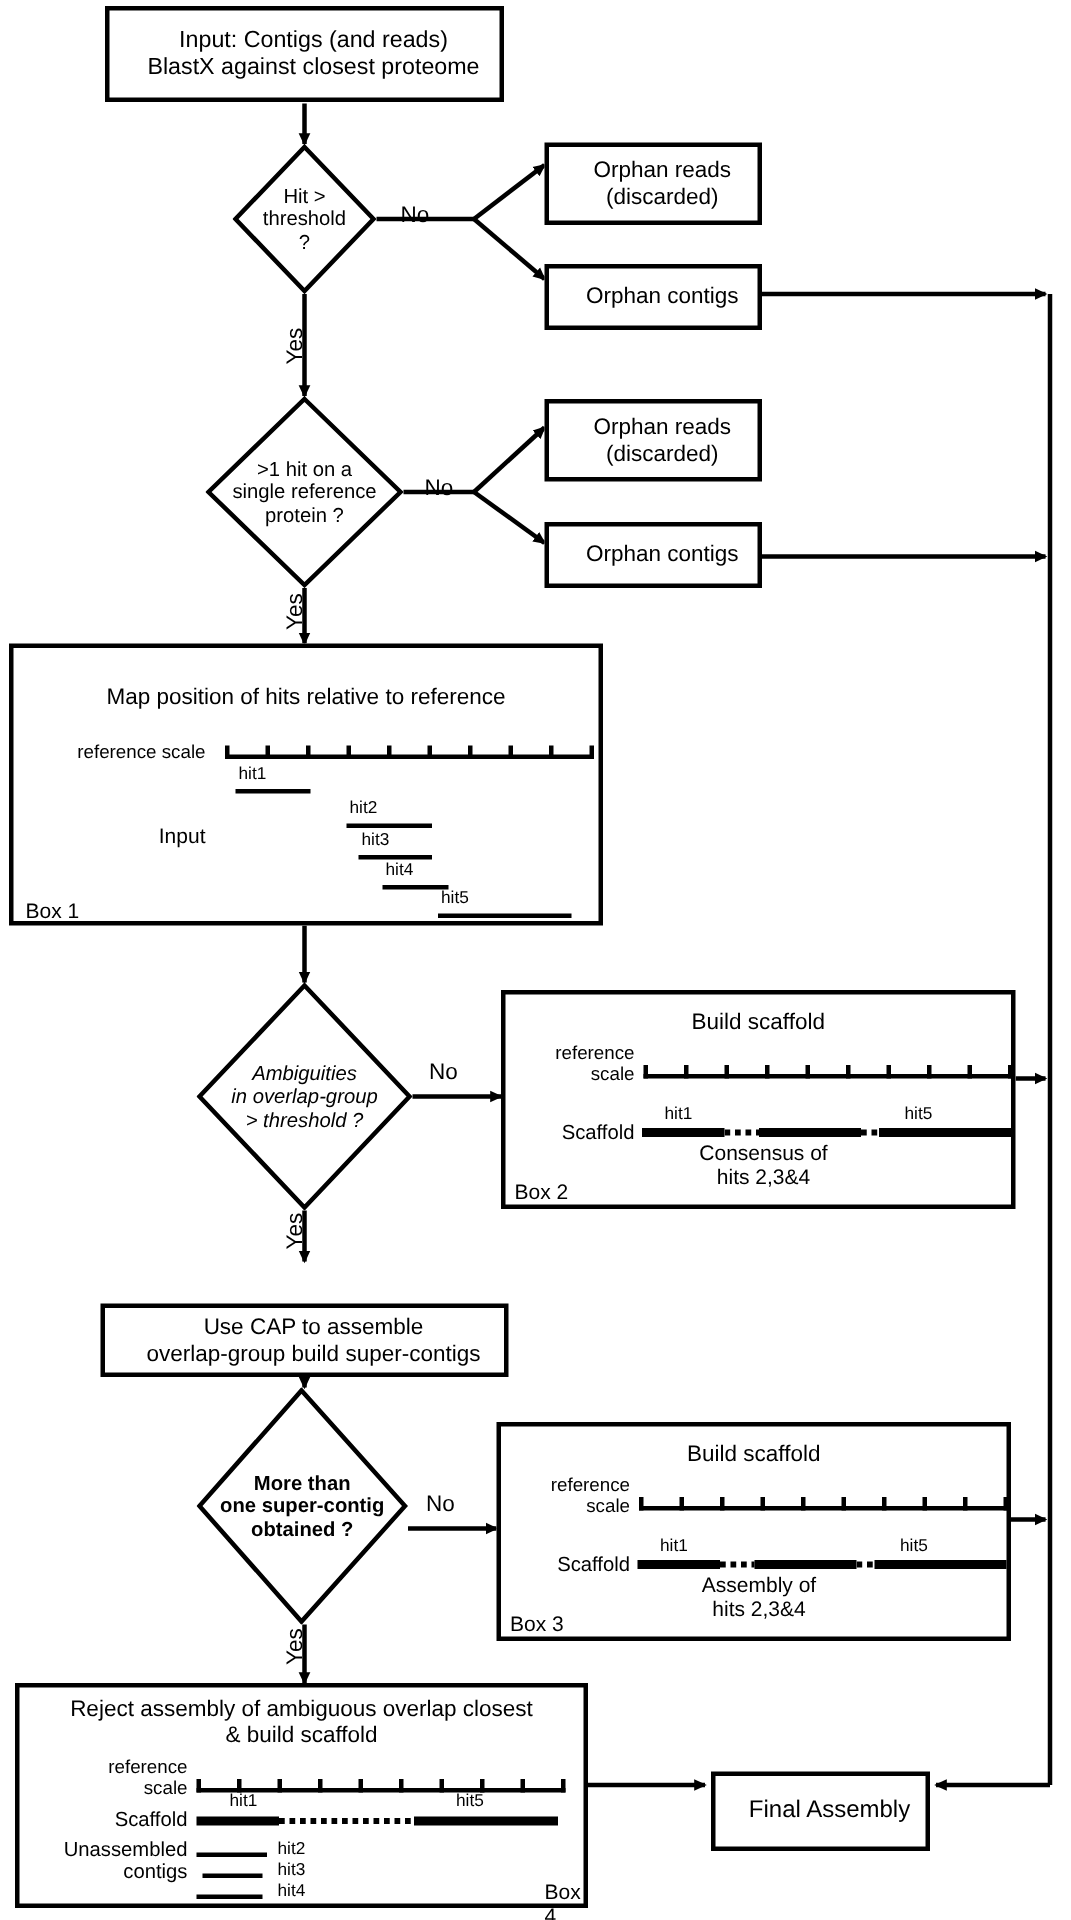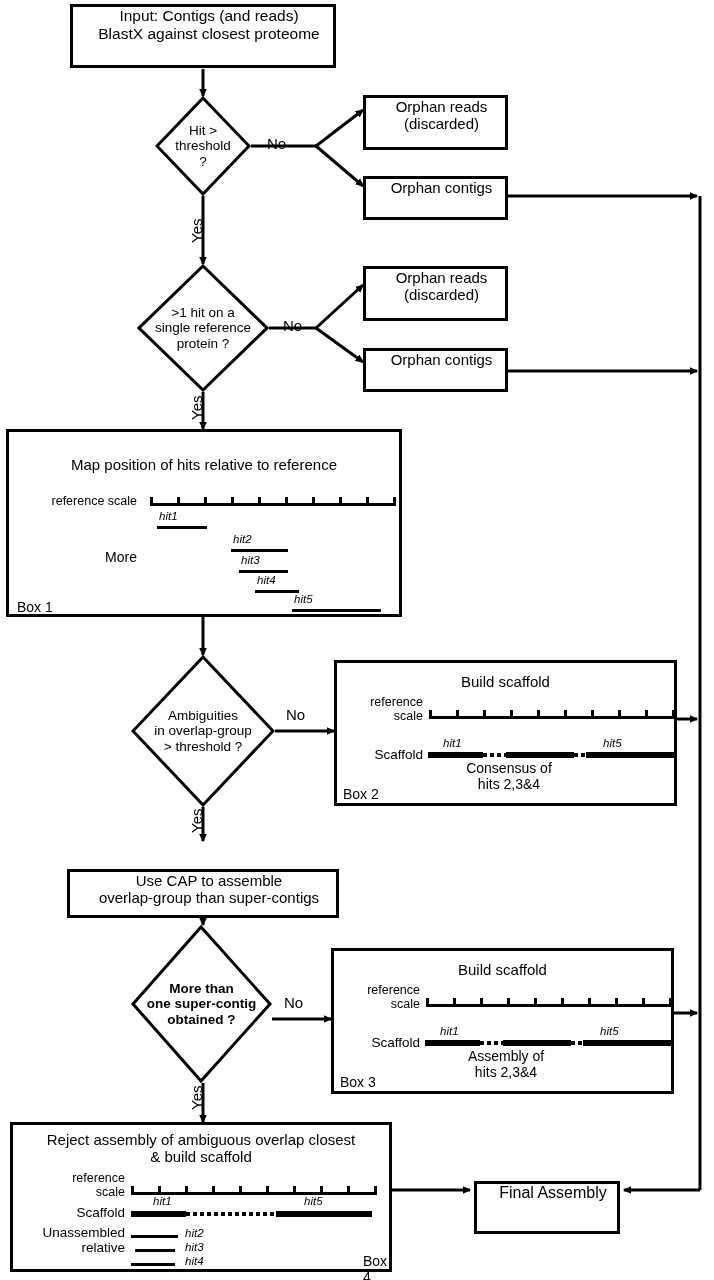--- a/index.html
+++ b/index.html
@@ -1,37 +1,37 @@
 <!DOCTYPE html>
 <html><head>
 <meta charset="utf-8">
 <style>
   html,body{margin:0;padding:0;background:#ffffff;}
   body{font-family:"Liberation Sans", sans-serif;color:#000;}
   #stage{position:relative;width:714px;height:1280px;background:#fff;overflow:hidden;}
 
   
   .box{position:absolute;border:3px solid #000;background:#fff;box-sizing:border-box;
-       display:flex;align-items:flex-start;justify-content:center;text-align:center;line-height:1.15;padding-left:12px;}
+       display:flex;align-items:center;justify-content:center;text-align:center;line-height:1.15;padding-left:12px;}
   .bigbox{position:absolute;border:3px solid #000;background:#fff;box-sizing:border-box;}
   .diamond{position:absolute;}
   .diamond svg{position:absolute;left:0;top:0;}
   .dlabel{position:absolute;left:0;top:0;width:100%;height:100%;
           display:flex;align-items:center;justify-content:center;text-align:center;
           line-height:1.12;pointer-events:none;}
   .lbl{position:absolute;white-space:nowrap;}
   .yeslbl{position:absolute;white-space:nowrap;transform:rotate(-90deg);transform-origin:left top;}
   svg.arrowlayer{position:absolute;left:0;top:0;width:714px;height:1280px;pointer-events:none;}
 
   
   .scale{position:absolute;}
   .scale .axis{position:absolute;left:0;bottom:0;height:3px;width:100%;background:#000;}
   .scale .tick{position:absolute;bottom:0;width:3px;height:9px;background:#000;}
   .hitbar{position:absolute;height:3px;background:#000;}
-  .hitlabel{position:absolute;white-space:nowrap;font-style:italic;}
+  .hitlabel{position:absolute;white-space:nowrap;}
   .thickbar{position:absolute;height:6px;background:#000;}
   .dotbar{position:absolute;height:4px;
           background-image:linear-gradient(to right,#000 55%,rgba(0,0,0,0) 0%);
           background-size:7px 4px;background-repeat:repeat-x;}
   .boxtag{position:absolute;}
   .boxtitle{position:absolute;width:100%;text-align:center;}
   .rowlabel{position:absolute;text-align:right;line-height:1.1;}
   .centertext{position:absolute;width:100%;text-align:center;line-height:1.15;}
 </style>
 </head>
@@ -161,41 +161,41 @@
       <div class="tick" style="left:54px;"></div>
         <div class="tick" style="left:81px;"></div>
       <div class="tick" style="left:108px;"></div>
         <div class="tick" style="left:135px;"></div>
       <div class="tick" style="left:162px;"></div>
         <div class="tick" style="left:189px;"></div>
       <div class="tick" style="left:216px;"></div>
         <div class="tick" style="left:243px;"></div>
     </div>
 
-    <div class="rowlabel" style="left:40px;top:118px;width:88px;font-size:14px;">More</div>
+    <div class="rowlabel" style="left:40px;top:118px;width:88px;font-size:14px;">Input</div>
 
     <div class="hitlabel" style="left:150px;top:78px;font-size:11.5px;">hit1</div>
     <div class="hitbar" style="left:148px;top:94px;width:50px;"></div>
 
     <div class="hitlabel" style="left:224px;top:101px;font-size:11.5px;">hit2</div>
     <div class="hitbar" style="left:222px;top:117px;width:57px;"></div>
 
     <div class="hitlabel" style="left:232px;top:122px;font-size:11.5px;">hit3</div>
     <div class="hitbar" style="left:230px;top:138px;width:49px;"></div>
 
     <div class="hitlabel" style="left:248px;top:142px;font-size:11.5px;">hit4</div>
     <div class="hitbar" style="left:246px;top:158px;width:44px;"></div>
 
     <div class="hitlabel" style="left:285px;top:161px;font-size:11.5px;">hit5</div>
     <div class="hitbar" style="left:283px;top:177px;width:89px;"></div>
 
     <div class="boxtag" style="left:8px;top:167px;font-size:14px;">Box 1</div>
   </div>
 
-  <div class="diamond" style="left:131px;top:655px;width:144px;height:152px;">
+  <div class="diamond" style="left:131px;top:655px;width:144px;height:152px;font-style:italic;">
     <svg width="144" height="152" viewBox="0 0 144 152">
       <polygon points="72,2 142,76 72,150 2,76" fill="#fff" stroke="#000" stroke-width="3"></polygon>
     </svg>
     <div class="dlabel" style="font-size:13.5px;">
       <div>
         <div>Ambiguities</div>
         <div>in overlap-group</div>
         <div>&gt; threshold ?</div>
       </div>
     </div>
@@ -240,21 +240,21 @@
       <div>Consensus of</div>
       <div>hits 2,3&amp;4</div>
     </div>
 
     <div class="boxtag" style="left:6px;top:123px;font-size:14px;">Box 2</div>
   </div>
 
   <div class="box" style="left:67px;top:841px;width:272px;height:49px;font-size:15px;margin-top:28px;">
     <div>
       <div>Use CAP to assemble</div>
-      <div>overlap-group than super-contigs</div>
+      <div>overlap-group build super-contigs</div>
     </div>
   </div>
 
   <div class="diamond" style="left:131px;top:925px;width:141px;height:158px;font-weight:bold;">
     <svg width="141" height="158" viewBox="0 0 141 158">
       <polygon points="70,2 139,79 70,156 2,79" fill="#fff" stroke="#000" stroke-width="3"></polygon>
     </svg>
     <div class="dlabel" style="font-size:13.5px;">
       <div>
         <div>More than</div>
@@ -336,21 +336,21 @@
 
     <div class="hitlabel" style="left:140px;top:70px;font-size:11.5px;">hit1</div>
     <div class="hitlabel" style="left:291px;top:70px;font-size:11.5px;">hit5</div>
 
     <div class="thickbar" style="left:118px;top:86px;width:55px;"></div>
     <div class="dotbar" style="left:173px;top:87px;width:90px;"></div>
     <div class="thickbar" style="left:263px;top:86px;width:96px;"></div>
 
     <div class="rowlabel" style="left:4px;top:101px;width:108px;font-size:13.5px;">
       <div>Unassembled</div>
-      <div>relative</div>
+      <div>contigs</div>
     </div>
 
     <div class="hitbar" style="left:118px;top:110px;width:47px;"></div>
     <div class="hitlabel" style="left:172px;top:102px;font-size:11.5px;">hit2</div>
 
     <div class="hitbar" style="left:122px;top:124px;width:40px;"></div>
     <div class="hitlabel" style="left:172px;top:116px;font-size:11.5px;">hit3</div>
 
     <div class="hitbar" style="left:118px;top:138px;width:44px;"></div>
     <div class="hitlabel" style="left:172px;top:130px;font-size:11.5px;">hit4</div>

